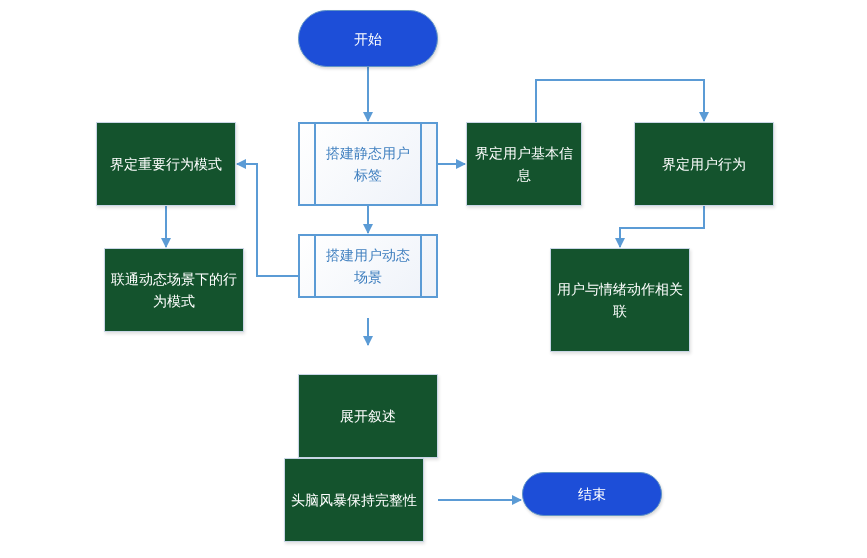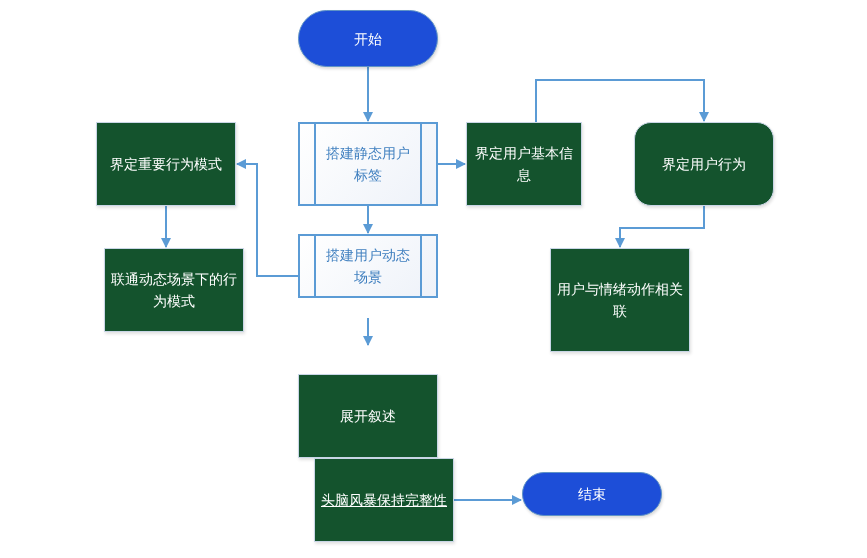--- a/index.html
+++ b/index.html
@@ -64,39 +64,39 @@
 </div>
 
 <div class="node pre" style="left:298px;top:234px;width:140px;height:64px;">
   <span class="lbl">搭建用户动态场景</span>
 </div>
 
 <div class="node proc" style="left:298px;top:346px;width:140px;height:84px;margin-top:28px;">
   <span class="lbl">展开叙述</span>
 </div>
 
-<div class="node proc" style="left:314px;top:458px;width:140px;height:84px;text-decoration:underline;">
+<div class="node proc" style="left:284px;top:458px;width:140px;height:84px;">
   <span class="lbl">头脑风暴保持完整性</span>
 </div>
 
 <div class="node term" style="left:522px;top:472px;width:140px;height:44px;">
   <span class="lbl">结束</span>
 </div>
 
 <div class="node proc" style="left:96px;top:122px;width:140px;height:84px;">
   <span class="lbl">界定重要行为模式</span>
 </div>
 
 <div class="node proc" style="left:104px;top:248px;width:140px;height:84px;">
   <span class="lbl">联通动态场景下的行为模式</span>
 </div>
 
 <div class="node proc" style="left:466px;top:122px;width:116px;height:84px;">
   <span class="lbl">界定用户基本信息</span>
 </div>
 
-<div class="node proc" style="left:634px;top:122px;width:140px;height:84px;border-radius:17px;">
+<div class="node proc" style="left:634px;top:122px;width:140px;height:84px;">
   <span class="lbl">界定用户行为</span>
 </div>
 
 <div class="node proc" style="left:550px;top:248px;width:140px;height:104px;">
   <span class="lbl">用户与情绪动作相关联</span>
 </div>
 
 </body></html>

